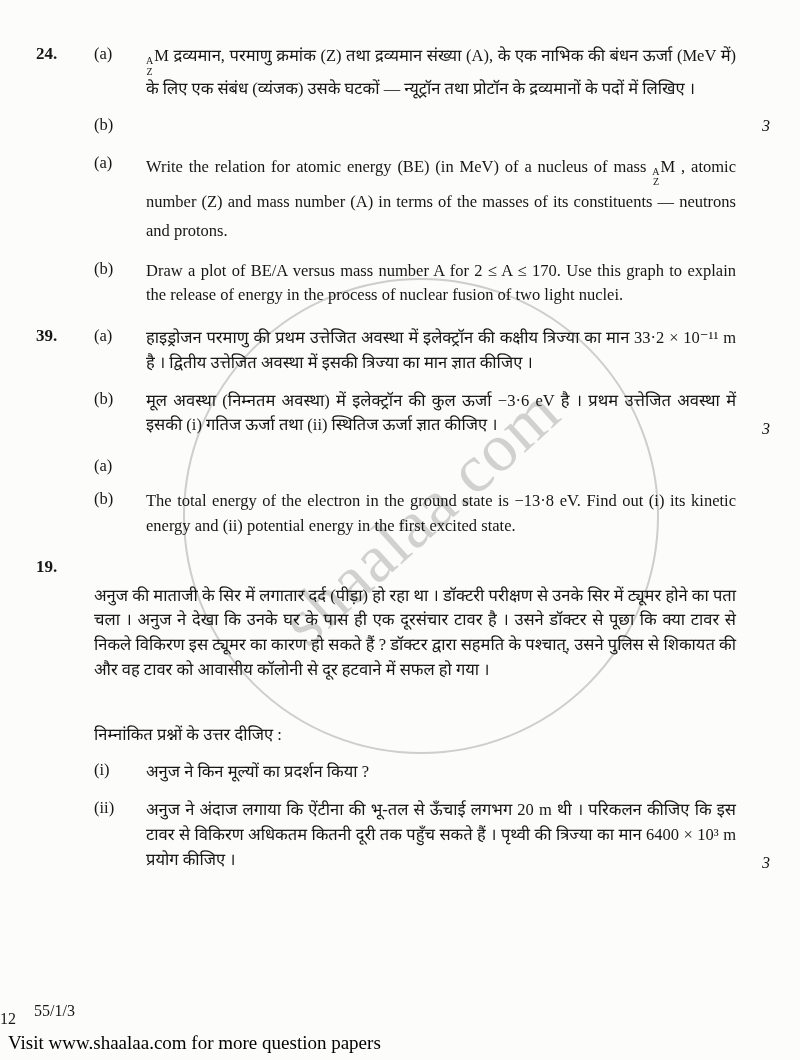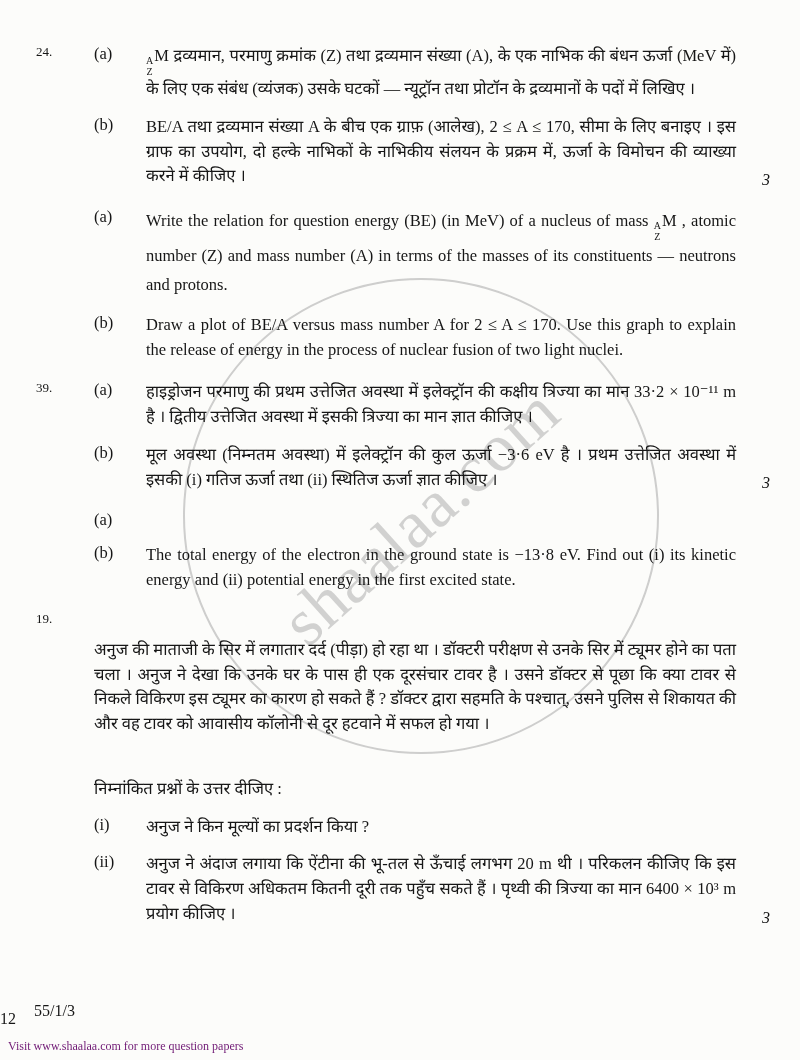--- a/index.html
+++ b/index.html
@@ -12,21 +12,21 @@
     font-family:"Liberation Serif","DejaVu Sans",serif;
     color:#161616;
   }
   .content{position:absolute;top:44px;left:36px;right:30px;}
   .row{
     display:grid;
     grid-template-columns:58px 52px 1fr 34px;
     margin-bottom:13px;
     align-items:start;
   }
-  .qnum{font-weight:400;font-size:13px;grid-column:1;}
+  .qnum{font-weight:700;font-size:17px;grid-column:1;}
   .plabel{font-size:16.5px;grid-column:2;}
   .qtext{
     margin:0;font-size:16.5px;line-height:1.5;
     text-align:justify;grid-column:3;
   }
   .qtext.full{grid-column:2 / 4;margin-top:27px;}
   .eng-spread{line-height:1.75;}
   .marks{
     grid-column:4;align-self:end;justify-self:end;
     font-style:italic;font-size:16px;
@@ -48,21 +48,21 @@
     pointer-events:none;
   }
   .wm-text{
     transform:rotate(-42deg);
     font-size:68px;color:rgba(150,150,150,0.42);
     white-space:nowrap;letter-spacing:1px;
   }
   
   .footer-code{position:absolute;left:34px;bottom:40px;font-size:16px;}
   .footer-page{position:absolute;left:0;right:0;bottom:32px;text-align:left;font-size:16px;}
-  .visit-line{position:absolute;left:8px;bottom:6px;font-size:12px;color:#701a75;}
+  .visit-line{position:absolute;left:8px;bottom:6px;font-size:19px;color:#000000;}
 </style>
 </head>
 <body>
 
 <div class="page">
 
   <div class="wm-circle">
     <span class="wm-text">shaalaa.com</span>
   </div>
 
@@ -72,27 +72,26 @@
       <span class="qnum">24.</span>
       <span class="plabel">(a)</span>
       <p class="qtext"><span class="nuc"><span class="nuc-ss">
               <span>A</span>
               <span>Z</span>
             </span><span class="nuc-sym">M</span></span><span> द्रव्यमान, परमाणु क्रमांक (Z) तथा द्रव्यमान संख्या (A), के एक नाभिक की बंधन ऊर्जा (MeV में) के लिए एक संबंध (व्यंजक) उसके घटकों — न्यूट्रॉन तथा प्रोटॉन के द्रव्यमानों के पदों में लिखिए ।</span></p>
     </div>
 
     <div class="row gap-lg">
       <span class="plabel">(b)</span>
-      <p class="qtext">BE/A तथा द्रव्यमान संख्या A के बीच एक ग्राफ़  (आलेख), 2 ≤ A ≤ 170, सीमा के लिए बनाइए । इस ग्राफ का उपयोग, दो हल्के नाभिकों के नाभिकीय संलयन के प्रक्रम में, ऊर्जा के विमोचन की व्याख्या करने में कीजिए ।</p>
       <span class="marks">3</span>
     </div>
 
     <div class="row">
       <span class="plabel">(a)</span>
-      <p class="qtext eng-spread"><span>Write the relation for question energy (BE) (in MeV) of a nucleus of mass </span><span class="nuc"><span class="nuc-ss">
+      <p class="qtext eng-spread"><span>Write the relation for atomic energy (BE) (in MeV) of a nucleus of mass </span><span class="nuc"><span class="nuc-ss">
               <span>A</span>
               <span>Z</span>
             </span><span class="nuc-sym">M</span></span><span> , atomic number (Z) and mass number (A) in terms of the masses of its constituents — neutrons and protons.</span></p>
     </div>
 
     <div class="row gap-lg">
       <span class="plabel">(b)</span>
       <p class="qtext">Draw a plot of BE/A versus mass number A for 2 ≤ A ≤ 170. Use this graph to explain the release of energy in the process of nuclear fusion of two light nuclei.</p>
     </div>
 

